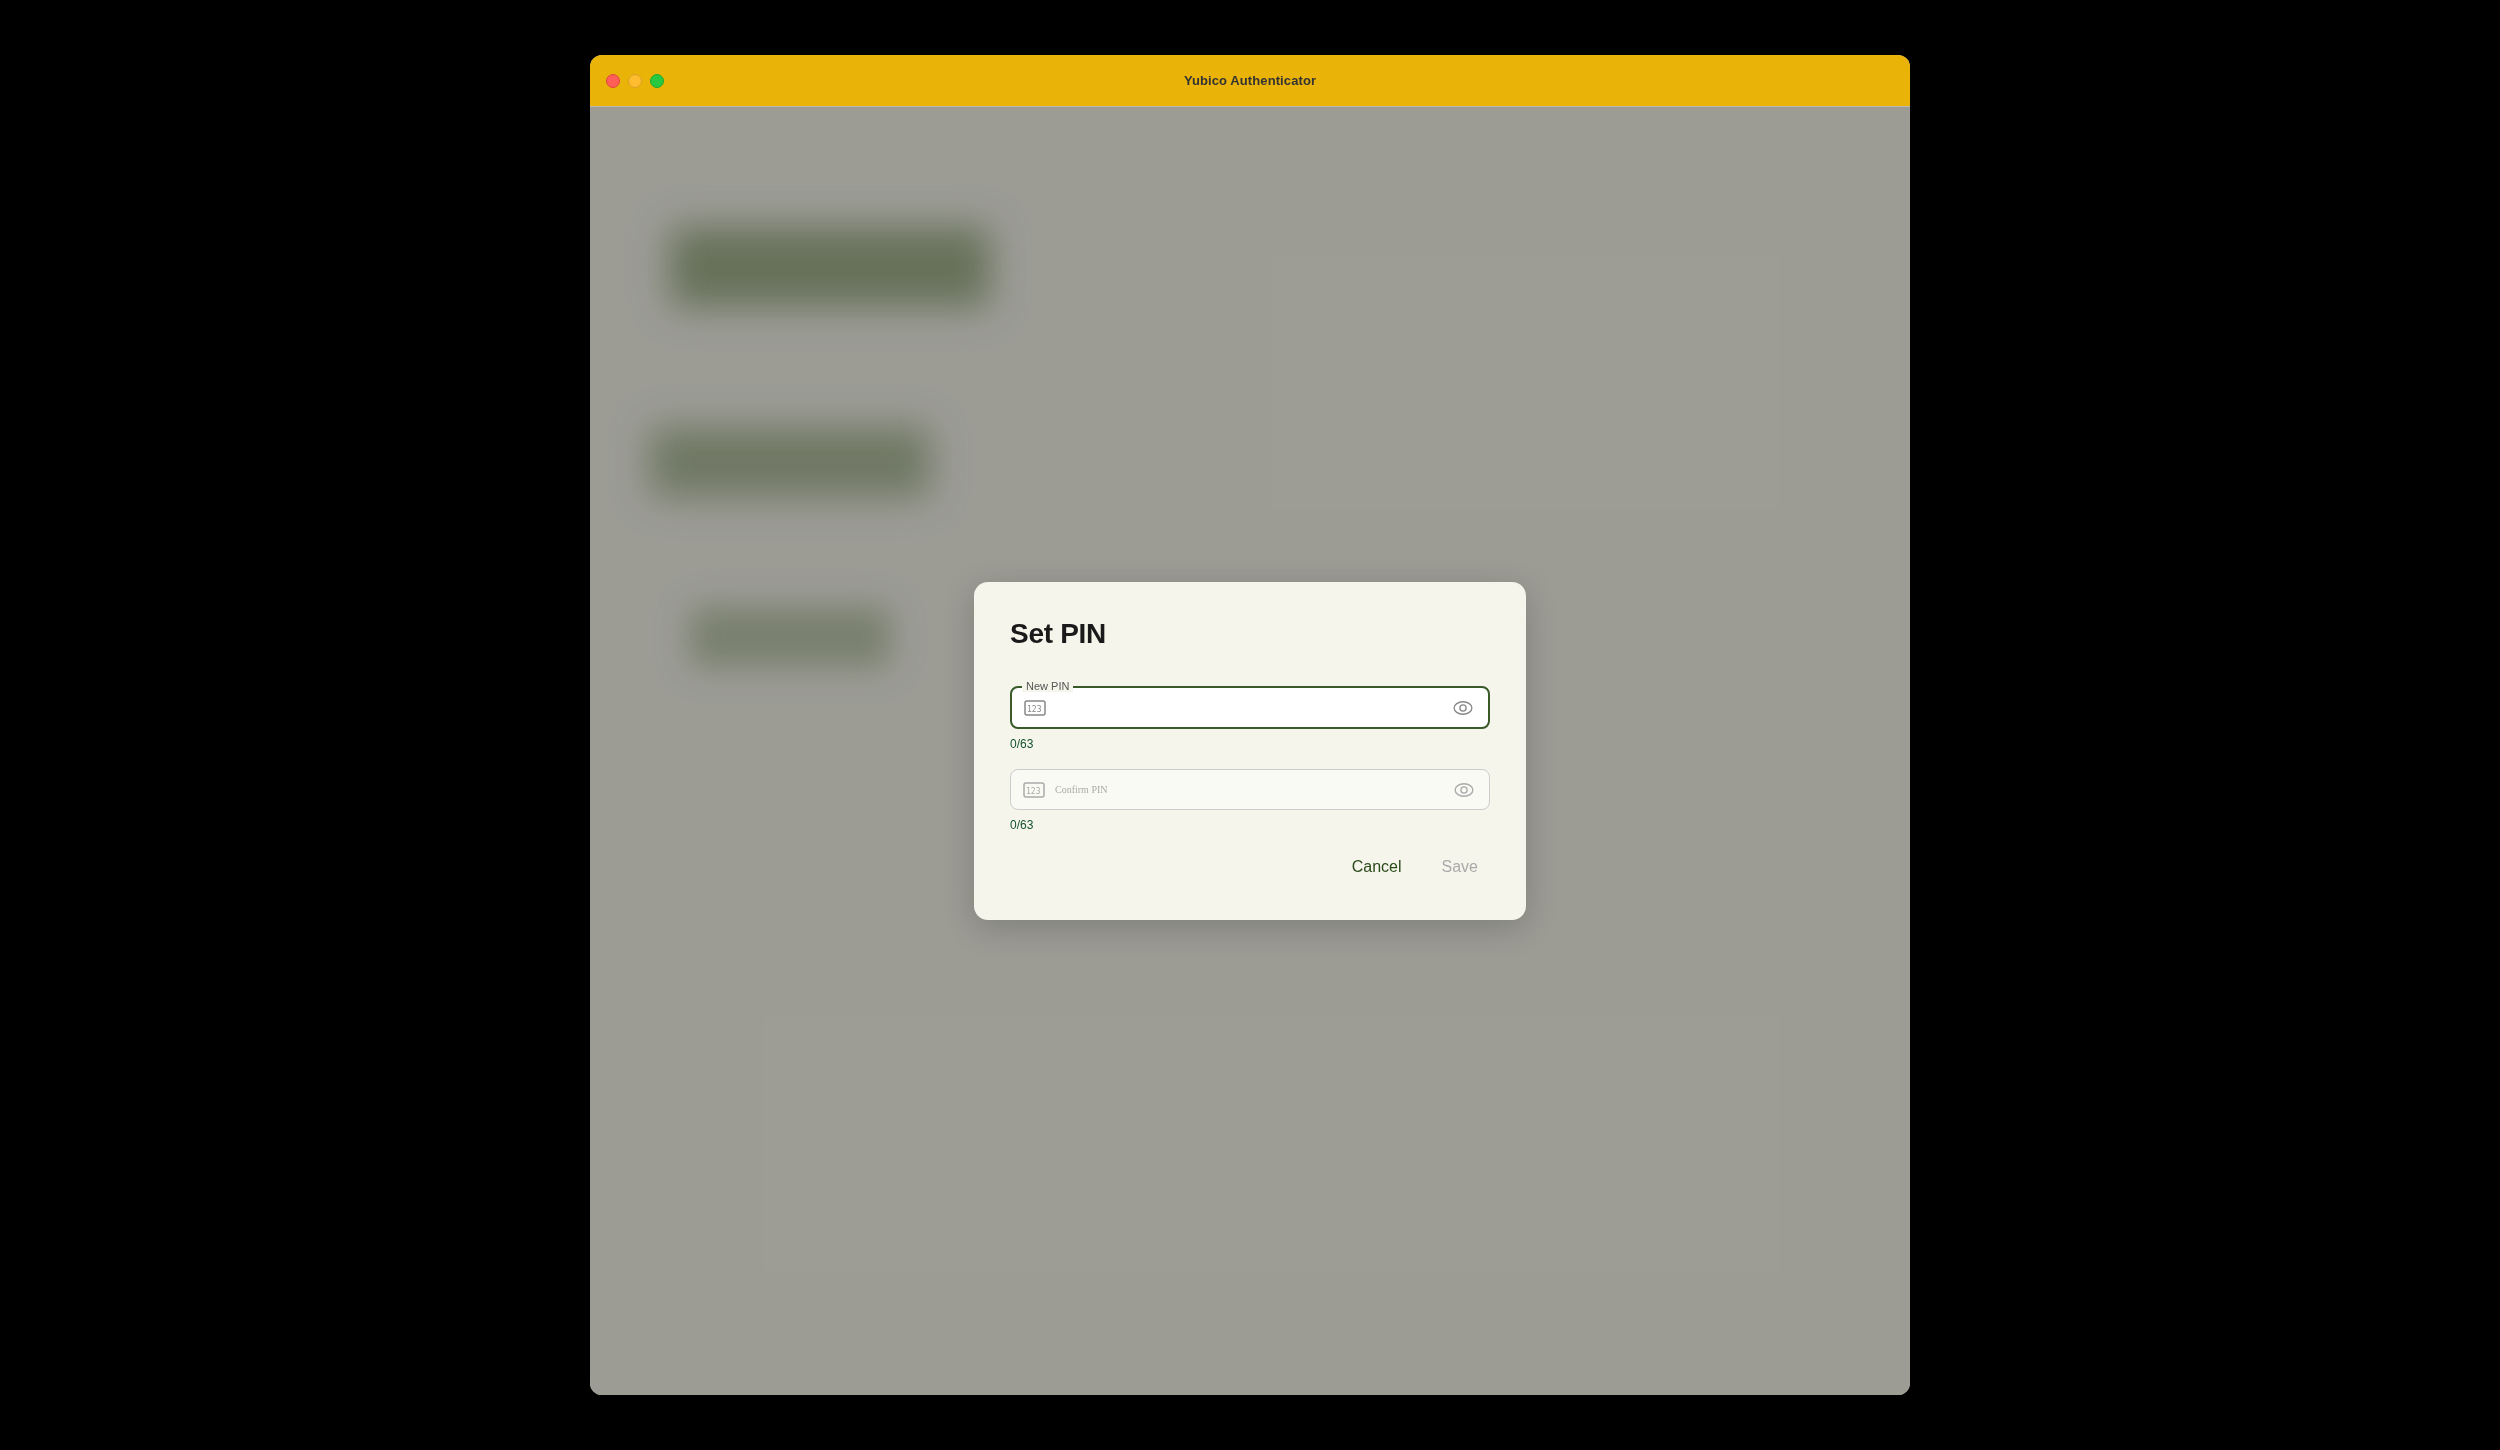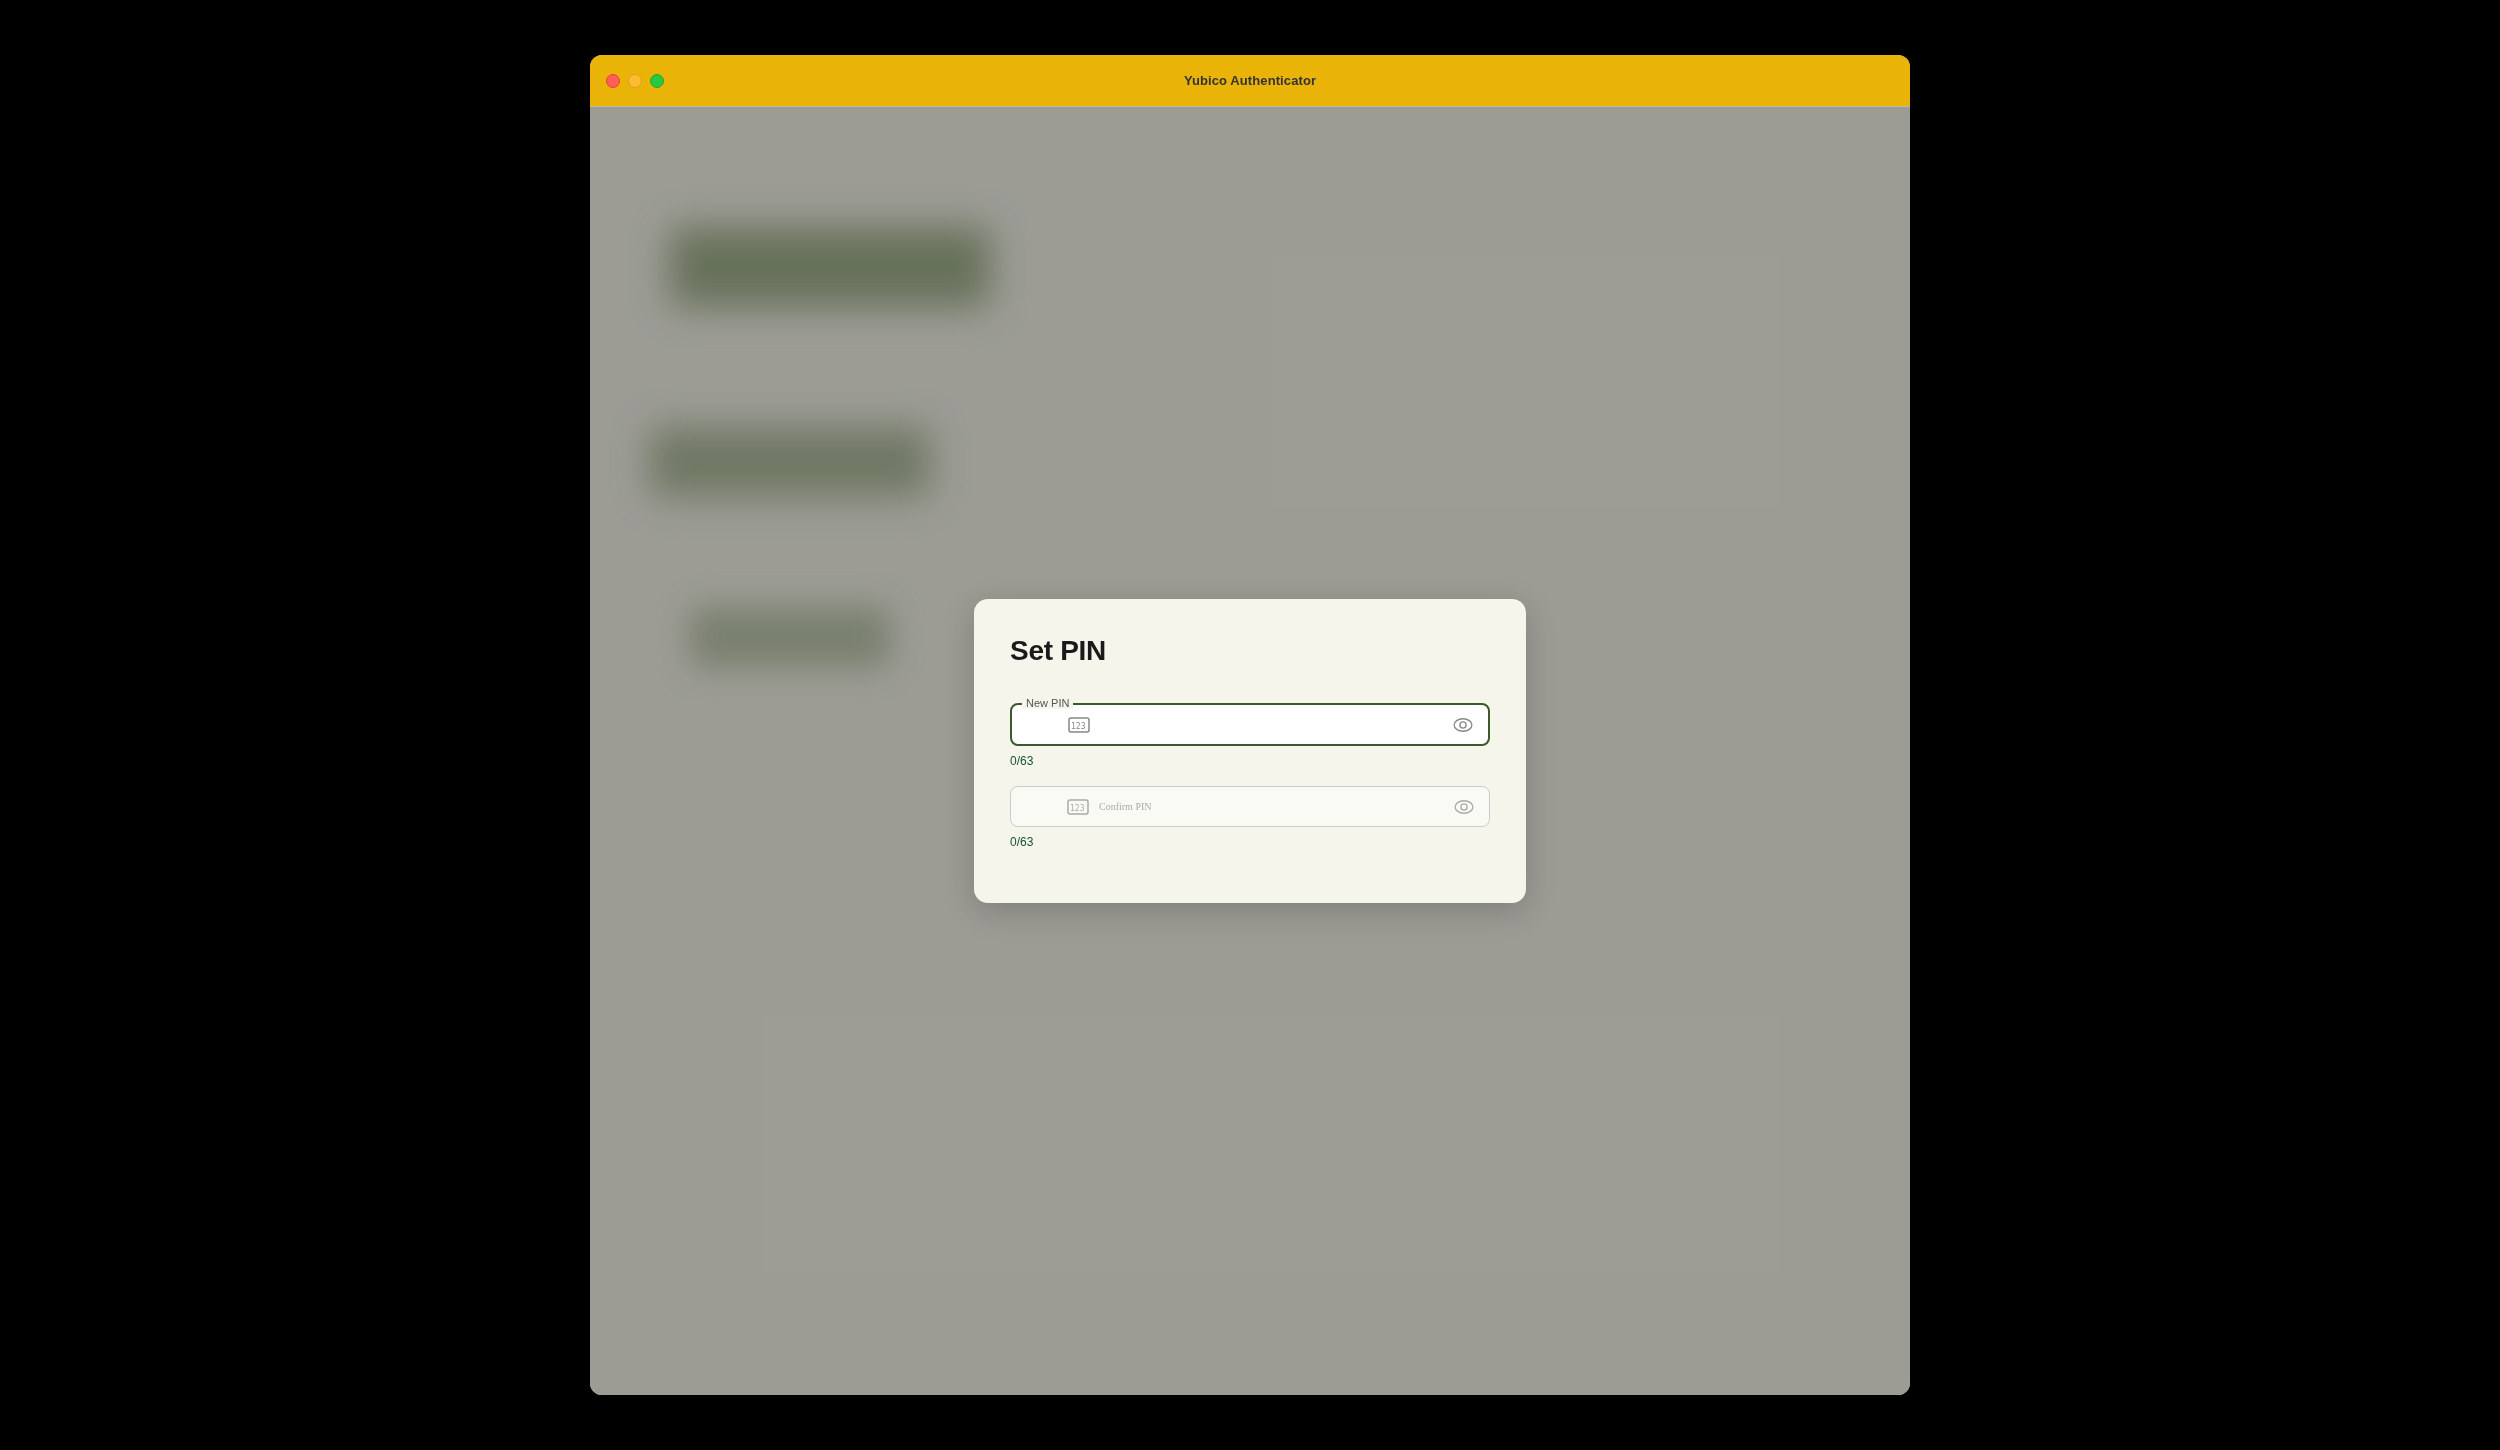--- a/index.html
+++ b/index.html
@@ -170,21 +170,20 @@
       z-index: 1;
     }
 
     .input-wrapper {
       position: relative;
       border: 2px solid #3a5a2a;
       border-radius: 8px;
       background: #fff;
       display: flex;
       align-items: center;
-      padding-left: 44px;
     }
 
     .input-wrapper.unfocused {
       border: 1.5px solid #ccc;
       background: #fafaf5;
     }
 
     .pin-icon {
       margin-left: 12px;
       margin-right: 6px;
@@ -325,16 +324,20 @@
             <button class="eye-button">
               <svg viewBox="0 0 24 18" fill="none" xmlns="http://www.w3.org/2000/svg">
                 <ellipse cx="12" cy="9" rx="10" ry="7" stroke="#aaa" stroke-width="1.5"></ellipse>
                 <circle cx="12" cy="9" r="3.5" stroke="#aaa" stroke-width="1.5"></circle>
               </svg>
             </button>
           </div>
         </div>
         <div class="char-count">0/63</div>
 
+        <div class="dialog-actions">
+          <button class="btn-cancel">Cancel</button>
+          <button class="btn-save">Save</button>
+        </div>
       </div>
     </div>
   </div>
 </div>
 
 </body></html>

